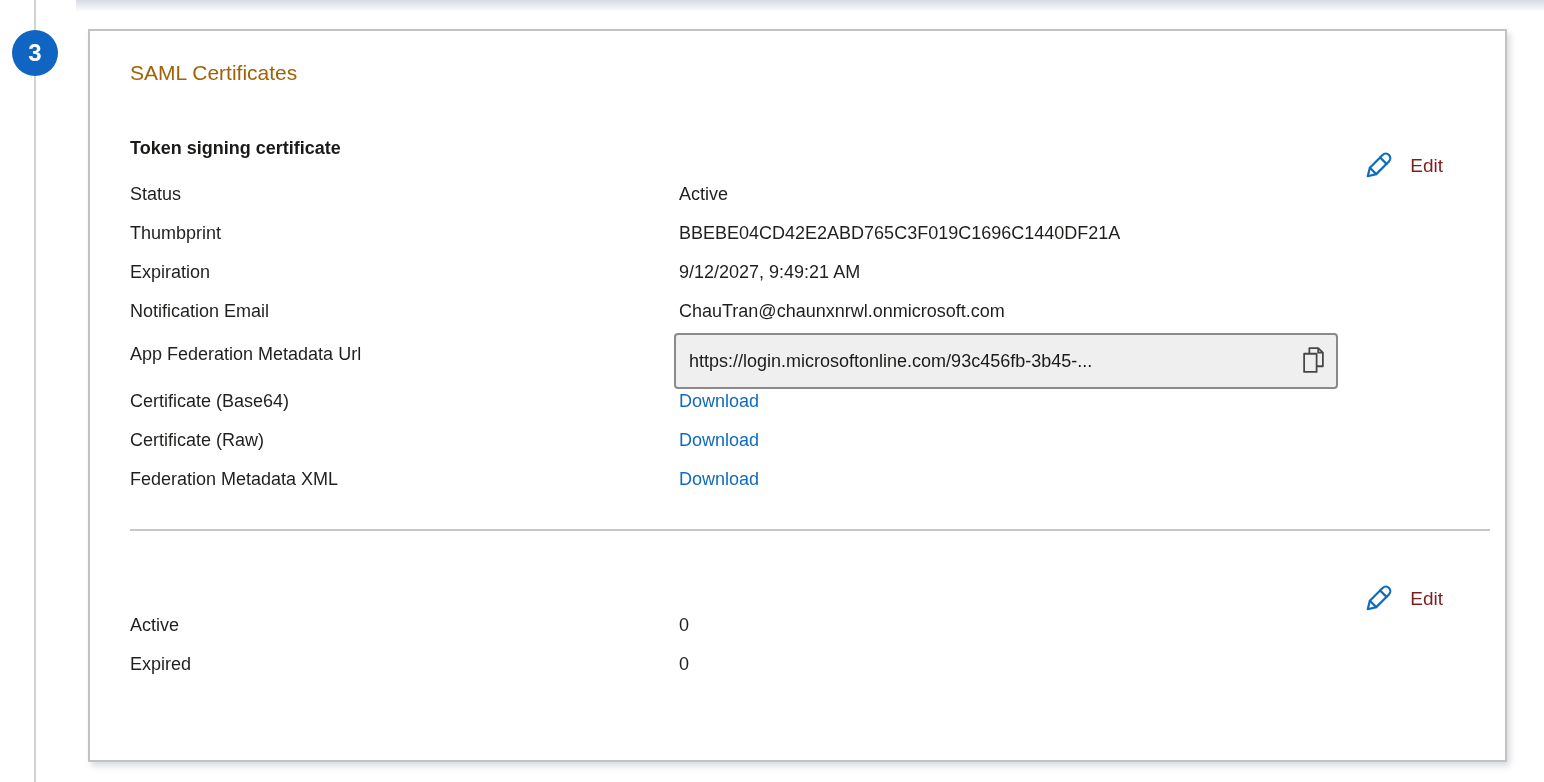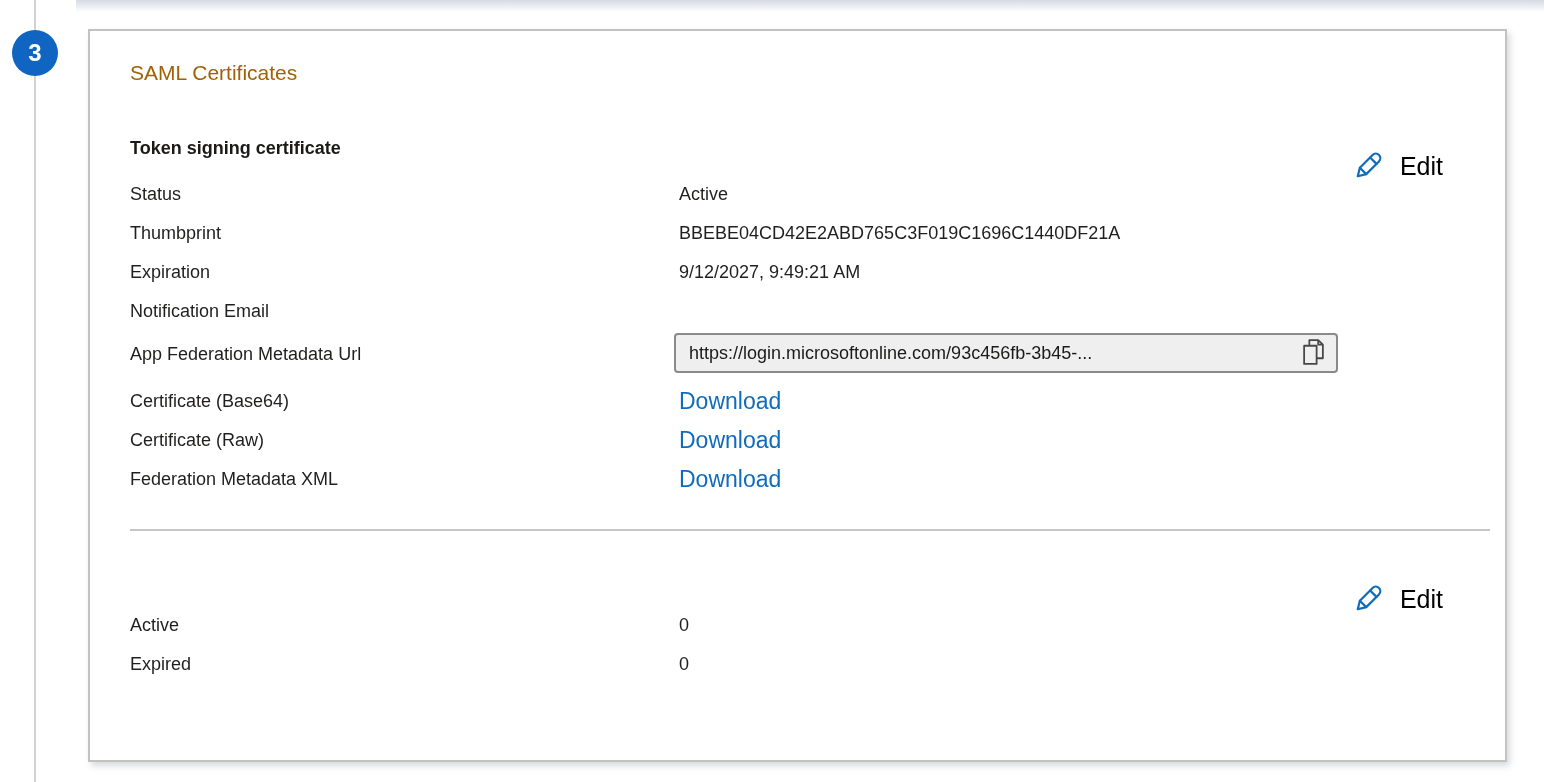--- a/index.html
+++ b/index.html
@@ -25,37 +25,37 @@
 
   .card-title { position:absolute; left:40px; top:28px; font-size:21px; line-height:28px; color:#a16207; }
 
   .section-heading { position:absolute; left:40px; font-size:18px; line-height:24px;
     font-weight:bold; color:#1b1a19;text-align:right; }
   .heading-token { top:105px; }
   .heading-verification { top:537px; }
 
   .edit-btn { position:absolute; right:62px; display:flex; align-items:center; gap:15px;
     height:40px; cursor:pointer; background:none; border:none;
-    font-family:inherit; font-size:25px; color:#000000; }
+    font-family:inherit; font-size:19px; color:#7f1d1d; }
   .edit-token { top:115px; }
   .edit-verification { top:548px; }
   .edit-btn svg { display:block; }
 
   .rows { position:absolute; left:40px; right:40px; }
   .rows-token { top:144px; }
   .rows-downloads { top:351px; }
   .rows-verification { top:575px; }
   .row { height:39px; display:flex; align-items:center; font-size:18px; }
   .row .label { width:549px; flex:0 0 549px; color:#201f1e; }
   .row .value { color:#201f1e; }
-  .download-link { color:#0f6cbd; text-decoration:none; cursor:pointer; font-size:23px; }
+  .download-link { color:#0f6cbd; text-decoration:none; cursor:pointer; font-size:18px; }
 
   
   .url-label { position:absolute; left:40px; top:310px; font-size:18px; line-height:26px; }
-  .url-box { position:absolute; left:584px; top:302px; width:664px; height:40px;
+  .url-box { position:absolute; left:584px; top:302px; width:664px; height:56px;
     background:#efefef; border:2px solid #8c8a88; border-radius:4px;
     display:flex; align-items:center; padding:0 10px 0 13px; cursor:text; }
   .url-text { flex:1; font-size:18px; color:#1b1a19; white-space:nowrap; overflow:hidden; }
   .copy-btn { background:none; border:none; padding:0 0 0 8px; cursor:pointer; display:flex; align-items:center; }
 
   .divider { position:absolute; left:40px; top:498px; width:1360px; height:2px; background:#c9c7c5; }
 </style>
 </head>
 <body>
 
@@ -92,20 +92,21 @@
     <div class="row">
       <span class="label">Thumbprint</span>
       <span class="value">BBEBE04CD42E2ABD765C3F019C1696C1440DF21A</span>
     </div>
     <div class="row">
       <span class="label">Expiration</span>
       <span class="value">9/12/2027, 9:49:21 AM</span>
     </div>
     <div class="row">
       <span class="label">Notification Email</span>
+      <span class="value">ChauTran@chaunxnrwl.onmicrosoft.com</span>
     </div>
   </div>
 
   <div class="url-label">App Federation Metadata Url</div>
   <div class="url-box">
     <span class="url-text">https://login.microsoftonline.com/93c456fb-3b45-...</span>
     <button class="copy-btn">
       <span>
         <svg width="25" height="28" viewBox="0 0 24 26">
           <g fill="#efefef" stroke="#474747" stroke-width="1.7" stroke-linejoin="round">

